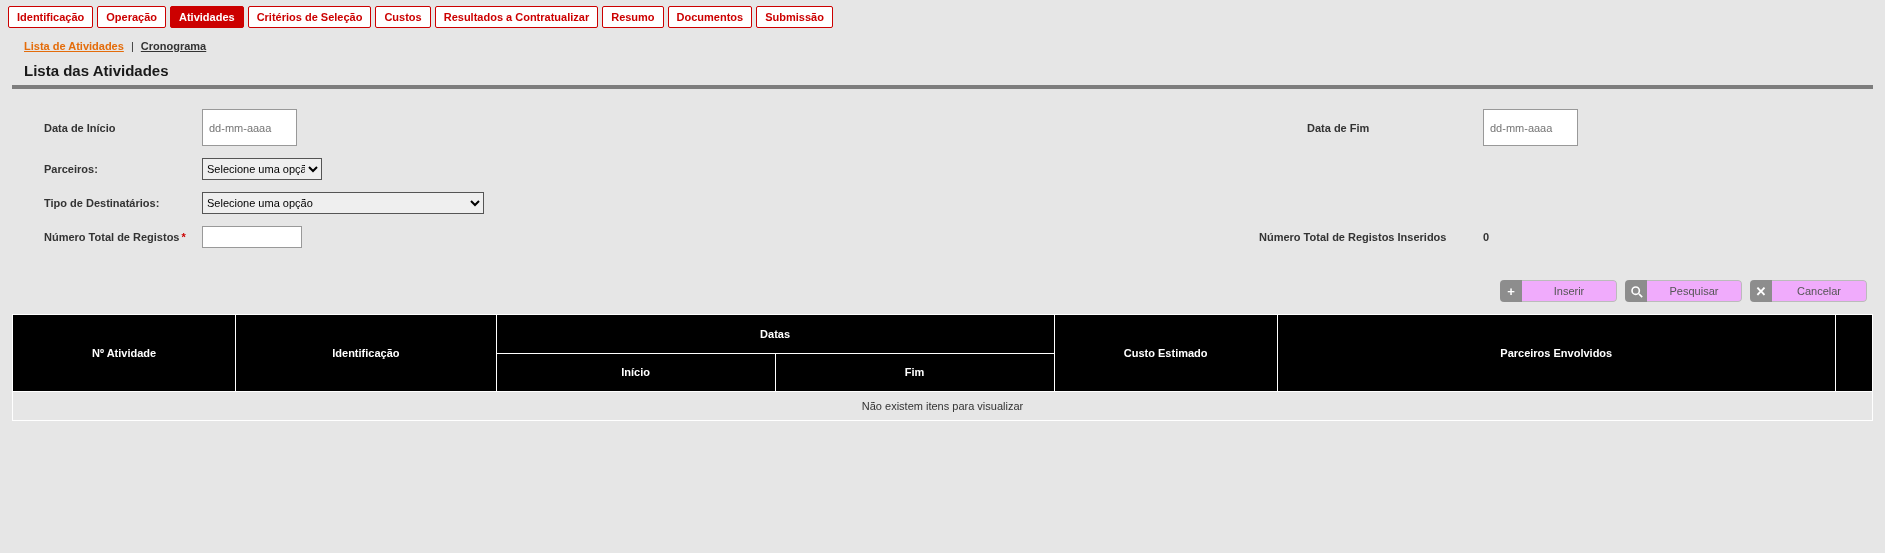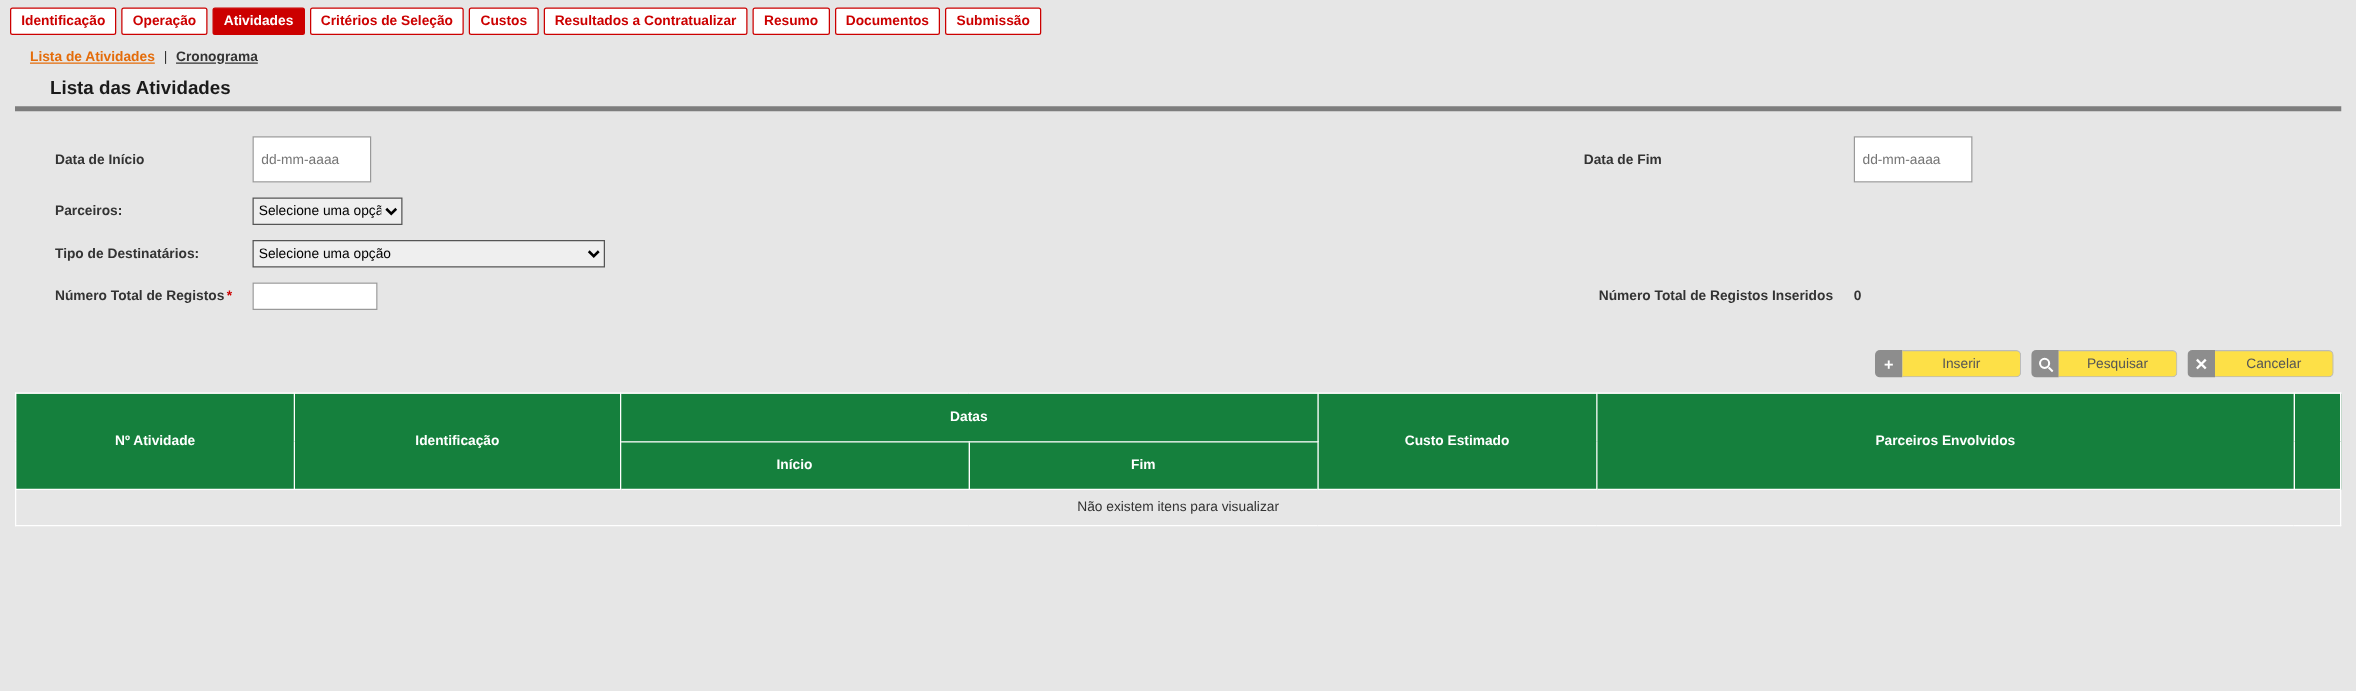--- a/index.html
+++ b/index.html
@@ -43,21 +43,21 @@
   }
   .subnav a { text-decoration: underline; font-weight: bold; cursor: pointer; }
   .subnav .link-active { color: #e46c0a; text-align: center; }
   .subnav .link-other { color: #333; }
   .subnav .sep { color: #333; margin: 0 4px; }
 
   
   .section-title {
     font-size: 15px;
     font-weight: bold;
-    padding: 4px 24px 6px 40px;
+    padding: 4px 24px 6px 24px;
     color: #1a1a1a;
   }
   .divider { height: 4px; background: #7d7d7d; margin: 0 12px 10px 12px; }
 
   
   .form { padding: 4px 12px 8px 12px; }
   .row { display: flex; align-items: center; padding: 6px 0; min-height: 30px; }
   .lbl1 { width: 190px; padding-left: 32px; font-weight: bold; font-size: 11px; }
   .field-long input {
     width: 380px; height: 22px; border: 1px solid #999; padding: 2px 4px; font-size: 11px;
@@ -68,48 +68,48 @@
   .field-small input {
     width: 100px; height: 22px; border: 1px solid #999; padding: 2px 6px; font-size: 11px;
   }
   .field-sel-sm select {
     width: 120px; height: 22px; border: 1px solid #555; font-size: 11px;
   }
   .field-sel-lg select {
     width: 282px; height: 22px; border: 1px solid #555; font-size: 11px;
   }
   .gap-right { margin-left: auto; }
-  .col-right-lbl { width: 216px; font-weight: bold; font-size: 11px; }
+  .col-right-lbl { width: 176px; font-weight: bold; font-size: 11px; }
   .col-right-val { width: 180px; font-size: 11px; font-weight: bold; }
   .req { color: #c00; font-weight: bold; margin-left: 2px; }
 
   
   .actions {
     display: flex; justify-content: flex-end; gap: 8px; padding: 18px 18px 12px 18px;
   }
   .action-btn {
     display: inline-flex; align-items: stretch; border-radius: 4px; overflow: hidden;
     cursor: pointer; border: 0; padding: 0; background: transparent; font-family: inherit;
     height: 22px;
   }
   .action-btn .ic {
     width: 22px; background: #8d8d8d; display: flex; align-items: center; justify-content: center;
     color: #fff; font-size: 13px; font-weight: bold;
   }
   .action-btn .txt {
-    width: 95px; background: #fde047; display: flex; align-items: center; justify-content: center;
+    width: 95px; background: #f0abfc; display: flex; align-items: center; justify-content: center;
     font-size: 11px; color: #555; border: 1px solid #bbb; border-left: 0;
     border-top-right-radius: 4px; border-bottom-right-radius: 4px;
   }
 
   
   .tbl-wrap { padding: 0 12px 16px 12px; }
   table.data { width: 100%; border-collapse: collapse; table-layout: fixed; }
   thead th {
-    background: #15803d; color: #fff; font-weight: bold; font-size: 11px;
+    background: #000000; color: #fff; font-weight: bold; font-size: 11px;
     border: 1px solid #fff; padding: 0; height: 32px; text-align: center;
   }
   thead th.tall { height: 77px; text-align: center; }
   .tbl-empty {
     text-align: center; padding: 8px; font-size: 11px; color: #333; background: #e6e6e6; margin-left: 40px;
   }
   .tbl-empty-row td { border: 1px solid #fff; }
 
   .search-glyph { font-size: 12px; }
 </style>
@@ -174,21 +174,21 @@
     </div>
 
     <div class="row">
       <div class="lbl1">
         <span>Número Total de Registos</span><span class="req">*</span>
       </div>
       <div class="field-small">
         <input type="text" value="" style="">
       </div>
       <div class="gap-right"></div>
-      <div class="col-right-lbl" style="width:204px;">Número Total de Registos Inseridos</div>
+      <div class="col-right-lbl" style="width:224px;">Número Total de Registos Inseridos</div>
       <div class="col-right-val">0</div>
       <div style="width:210px;"></div>
     </div>
 
   </div>
 
   <div class="actions">
     <button class="action-btn">
       <span class="ic">+</span>
       <span class="txt">Inserir</span>

